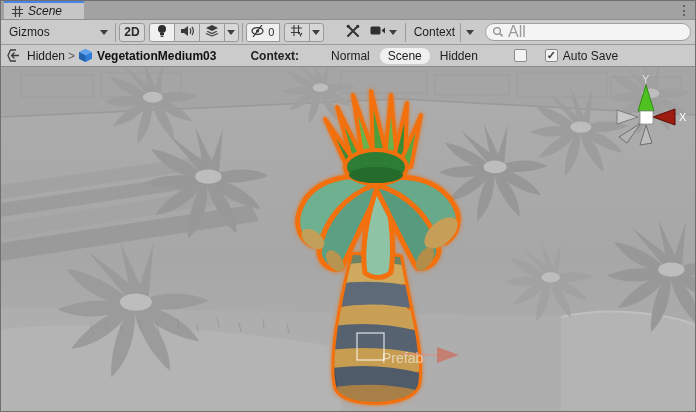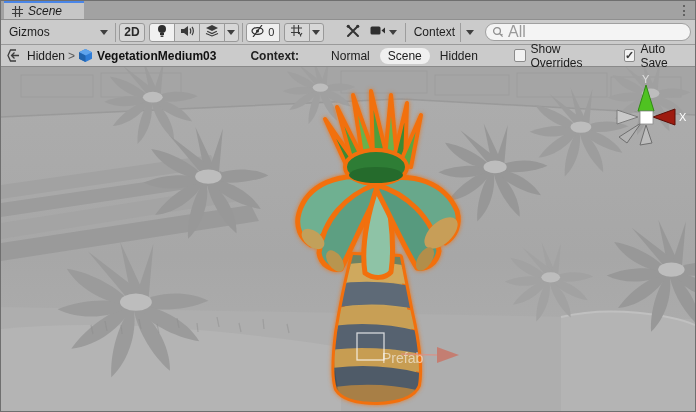--- a/index.html
+++ b/index.html
@@ -197,21 +197,20 @@
       <span class="objname">VegetationMedium03</span>
     </span>
 
     <span class="ctx-label">Context:</span>
     <span class="ctx-opt">Normal</span>
     <span class="ctx-opt on">Scene</span>
     <span class="ctx-opt">Hidden</span>
 
     <span class="cbrow sp1">
       <span class="cb"></span>
-      <span class="lbl">Show Overrides</span>
     </span>
     <span class="cbrow sp2">
       <span class="cb on">
           <span class="tick">✓</span>
         </span>
       <span class="lbl">Auto Save</span>
     </span>
   </div>
 
   <div class="viewport">

